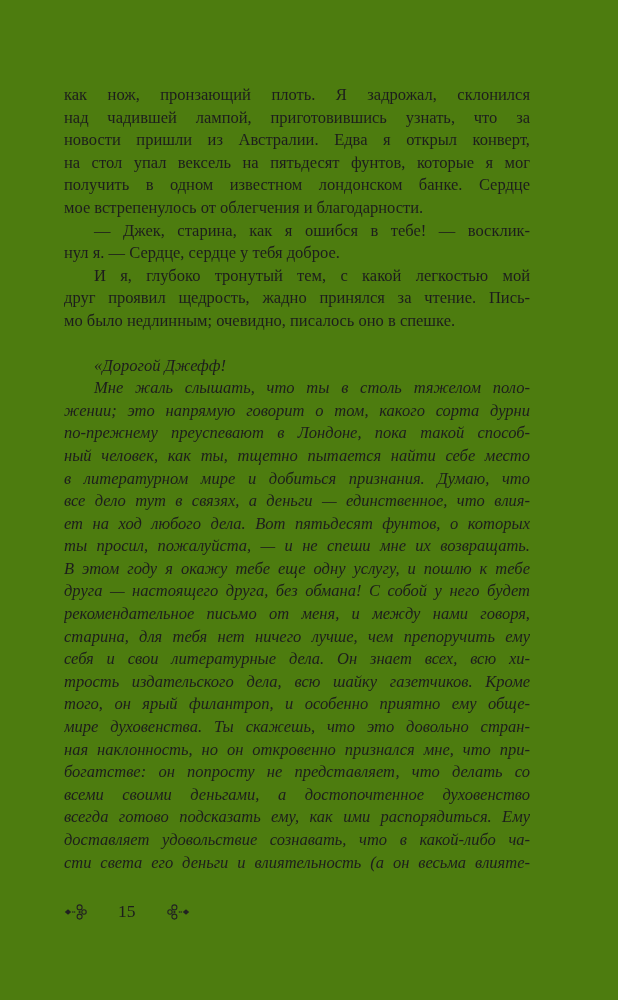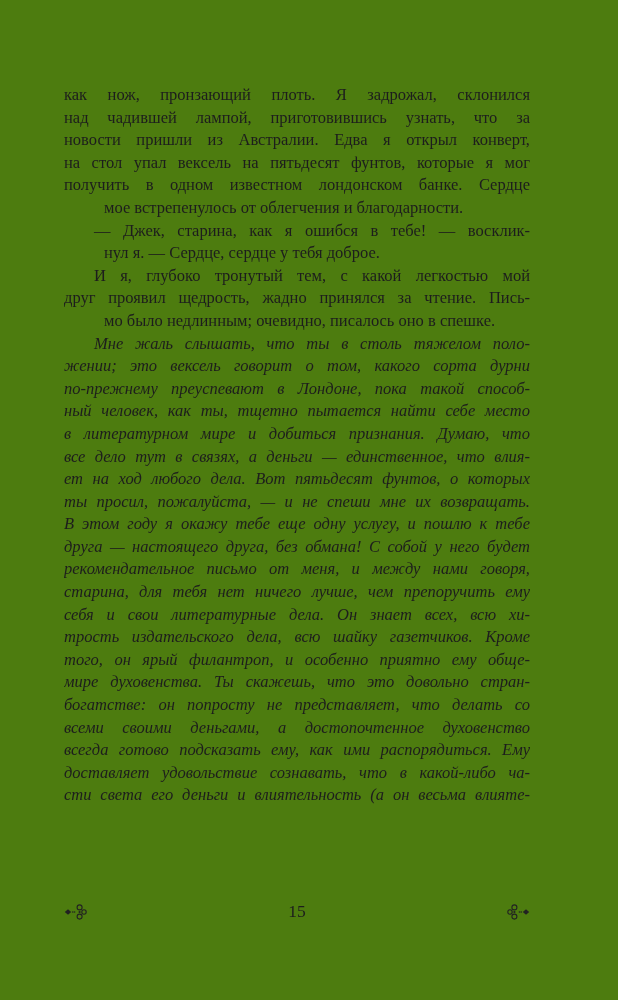--- a/index.html
+++ b/index.html
@@ -25,31 +25,31 @@
   }
   .para.italic { font-style: italic; }
   .para.space-before { margin-top: 22px; }
   .line {
     text-align: justify;
     text-align-last: justify;
     text-justify: inter-word;
     white-space: nowrap;
     overflow: hidden;
   }
-  .line.endline { text-align-last: left; margin-left: 40px; }
+  .line.endline { text-align-last: left; }
   .line.indent { padding-left: 30px; }
   .footer {
     position: absolute;
     left: 64px;
     top: 903px;
     width: 466px;
     display: flex;
     align-items: center;
-    justify-content: space-between;
-    gap: 13px;
+    justify-content: flex-start;
+    gap: 31px;
   }
   .pageno {
     font-size: 17.5px;
     line-height: 1;
     color: #1d1d1d;
   }
   .orn { display: inline-flex; align-items: center; }
   .orn svg { display: block; }
   .orn.flip svg { transform: scaleX(-1); }
 </style>
@@ -70,37 +70,41 @@
       </div>
       <div class="para regular">
         <div class="line indent">— Джек, старина, как я ошибся в тебе! — восклик-</div>
         <div class="line endline">нул я. — Сердце, сердце у тебя доброе.</div>
       </div>
       <div class="para regular">
         <div class="line indent">И я, глубоко тронутый тем, с какой легкостью мой</div>
         <div class="line">друг проявил щедрость, жадно принялся за чтение. Пись-</div>
         <div class="line endline">мо было недлинным; очевидно, писалось оно в спешке.</div>
       </div>
+      <div class="para italic space-before">
+        <div class="line indent endline">«Дорогой Джефф!</div>
+      </div>
       <div class="para italic">
         <div class="line indent">Мне жаль слышать, что ты в столь тяжелом поло-</div>
-        <div class="line">жении; это вексель говорит о том, какого сорта дурни</div>
+        <div class="line">жении; это напрямую говорит о том, какого сорта дурни</div>
         <div class="line">по-прежнему преуспевают в Лондоне, пока такой способ-</div>
         <div class="line">ный человек, как ты, тщетно пытается найти себе место</div>
         <div class="line">в литературном мире и добиться признания. Думаю, что</div>
         <div class="line">все дело тут в связях, а деньги — единственное, что влия-</div>
         <div class="line">ет на ход любого дела. Вот пятьдесят фунтов, о которых</div>
         <div class="line">ты просил, пожалуйста, — и не спеши мне их возвращать.</div>
         <div class="line">В этом году я окажу тебе еще одну услугу, и пошлю к тебе</div>
         <div class="line">друга — настоящего друга, без обмана! С собой у него будет</div>
         <div class="line">рекомендательное письмо от меня, и между нами говоря,</div>
         <div class="line">старина, для тебя нет ничего лучше, чем препоручить ему</div>
         <div class="line">себя и свои литературные дела. Он знает всех, всю хи-</div>
         <div class="line">трость издательского дела, всю шайку газетчиков. Кроме</div>
         <div class="line">того, он ярый филантроп, и особенно приятно ему обще-</div>
         <div class="line">мире духовенства. Ты скажешь, что это довольно стран-</div>
+        <div class="line">ная наклонность, но он откровенно признался мне, что при-</div>
         <div class="line">богатстве: он попросту не представляет, что делать со</div>
         <div class="line">всеми своими деньгами, а достопочтенное духовенство</div>
         <div class="line">всегда готово подсказать ему, как ими распорядиться. Ему</div>
         <div class="line">доставляет удовольствие сознавать, что в какой-либо ча-</div>
         <div class="line">сти света его деньги и влиятельность (а он весьма влияте-</div>
       </div>
     </main>
 
   <footer class="footer">
     <span class="orn">

